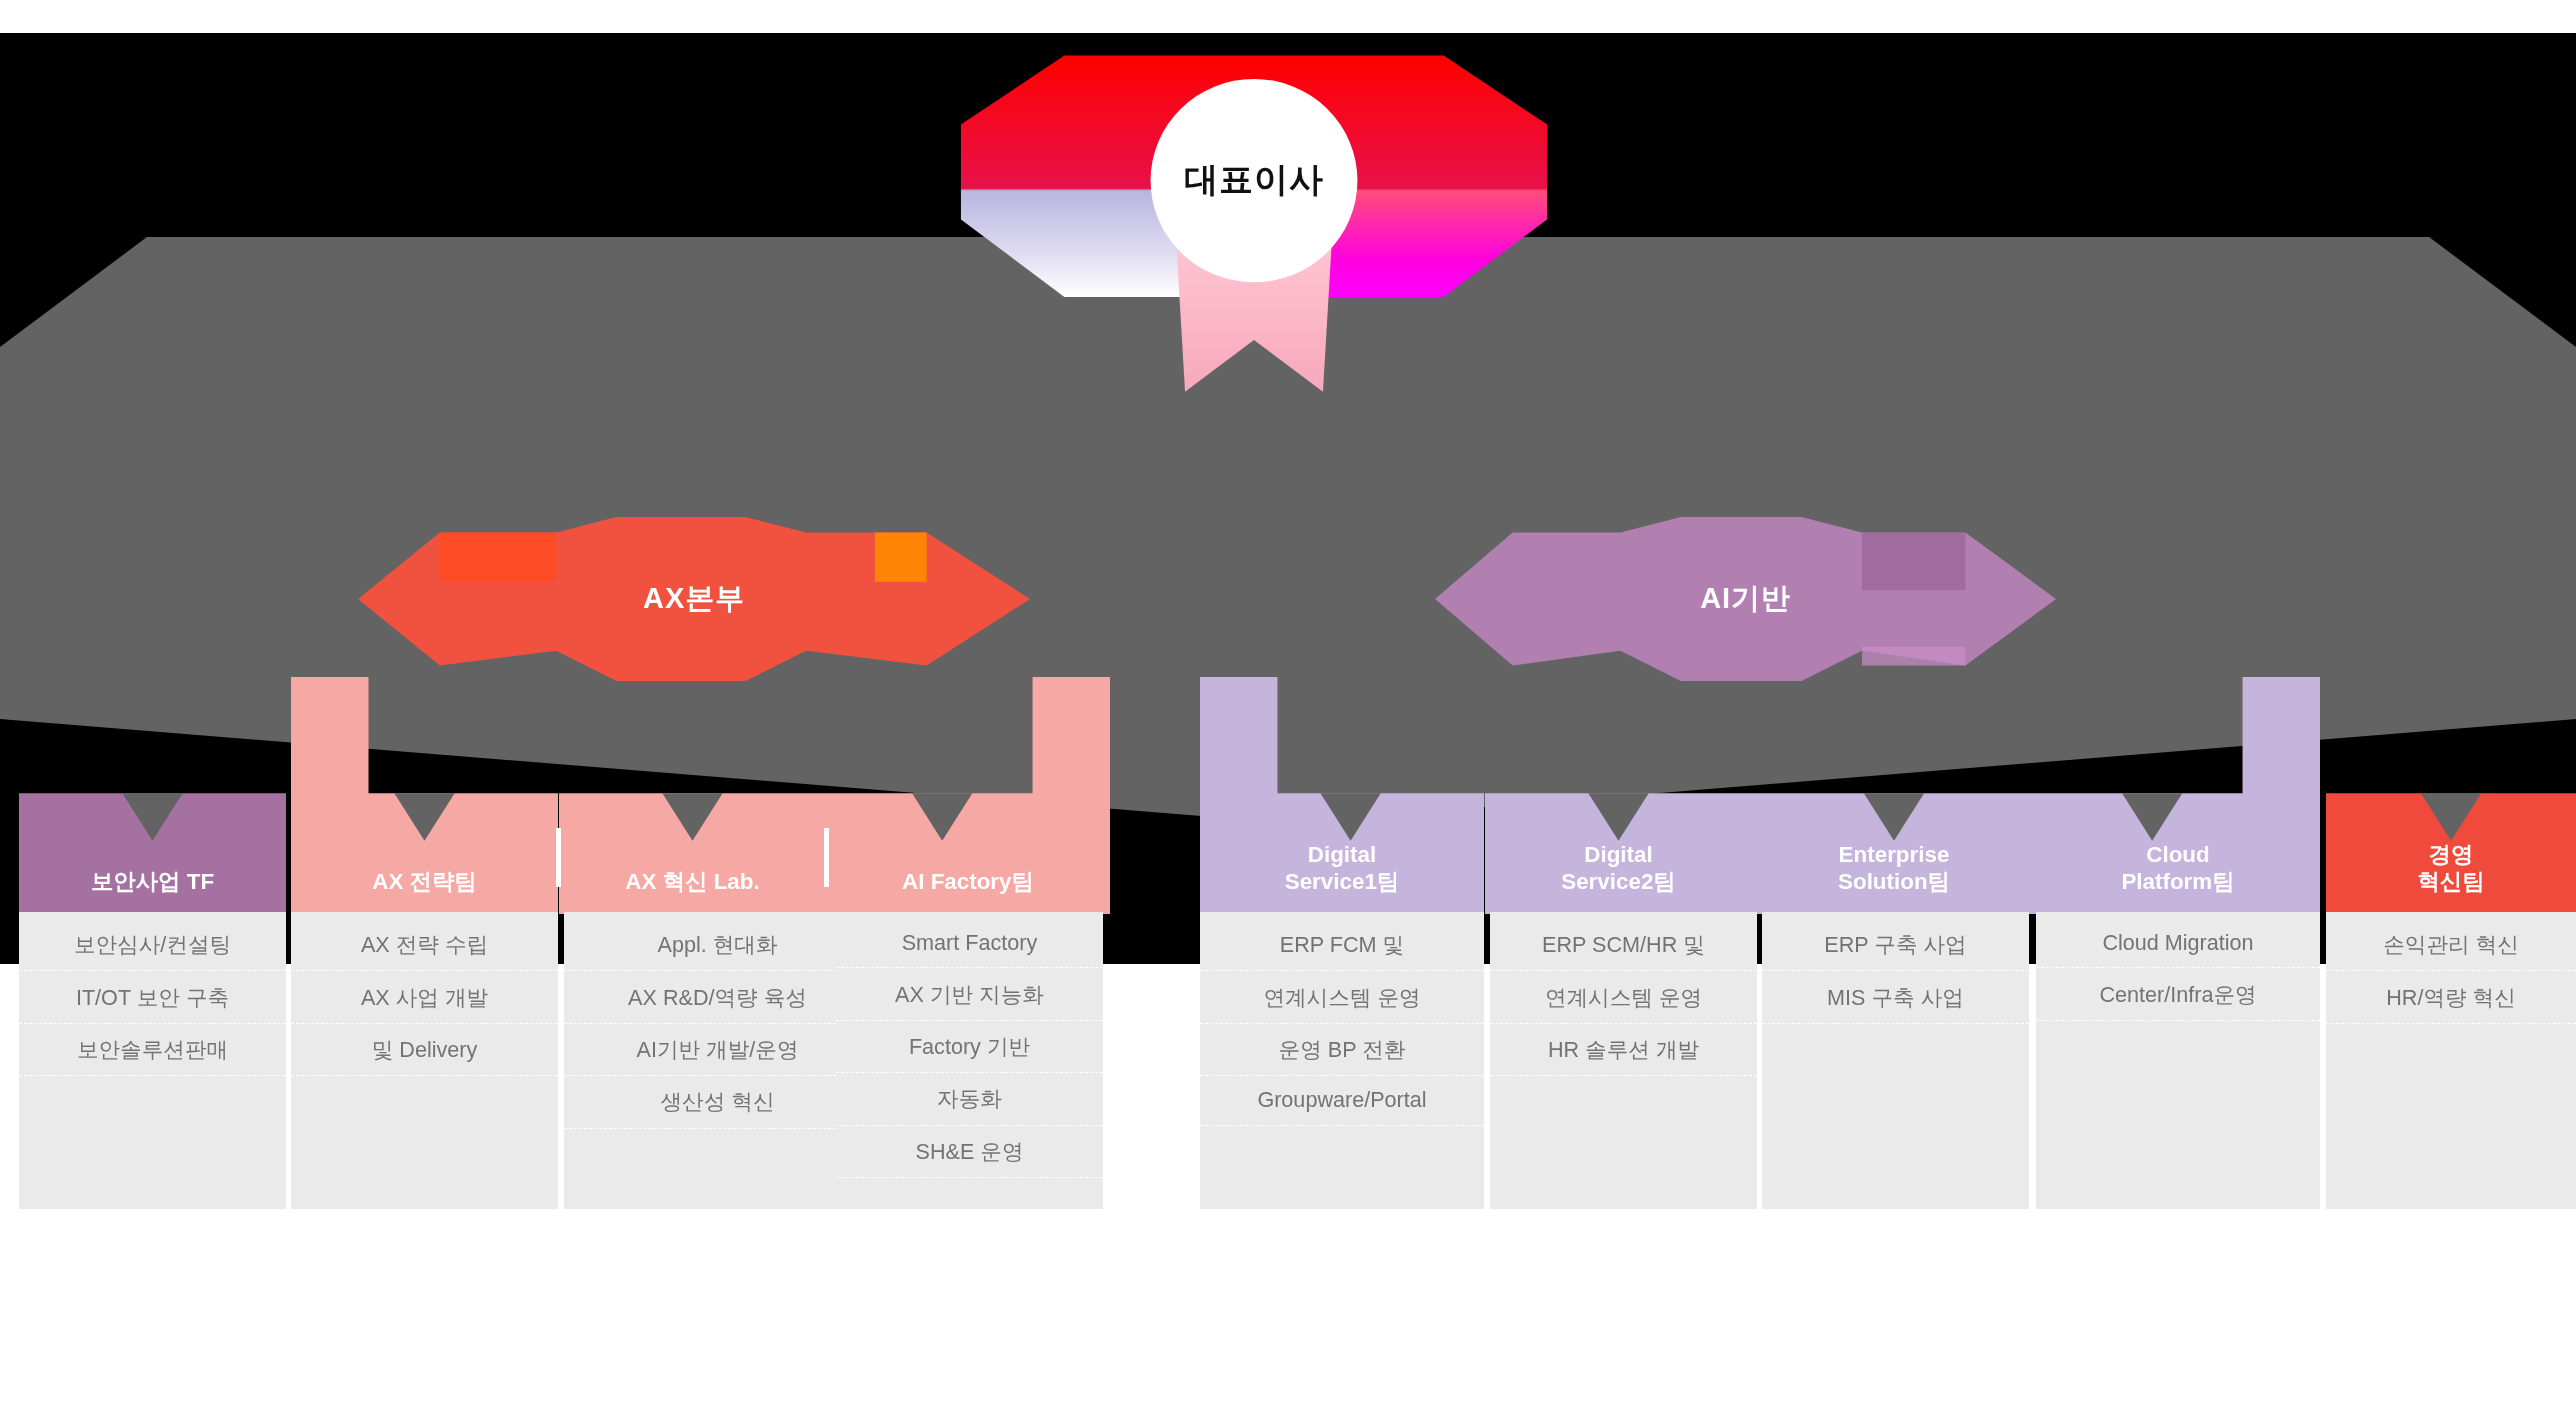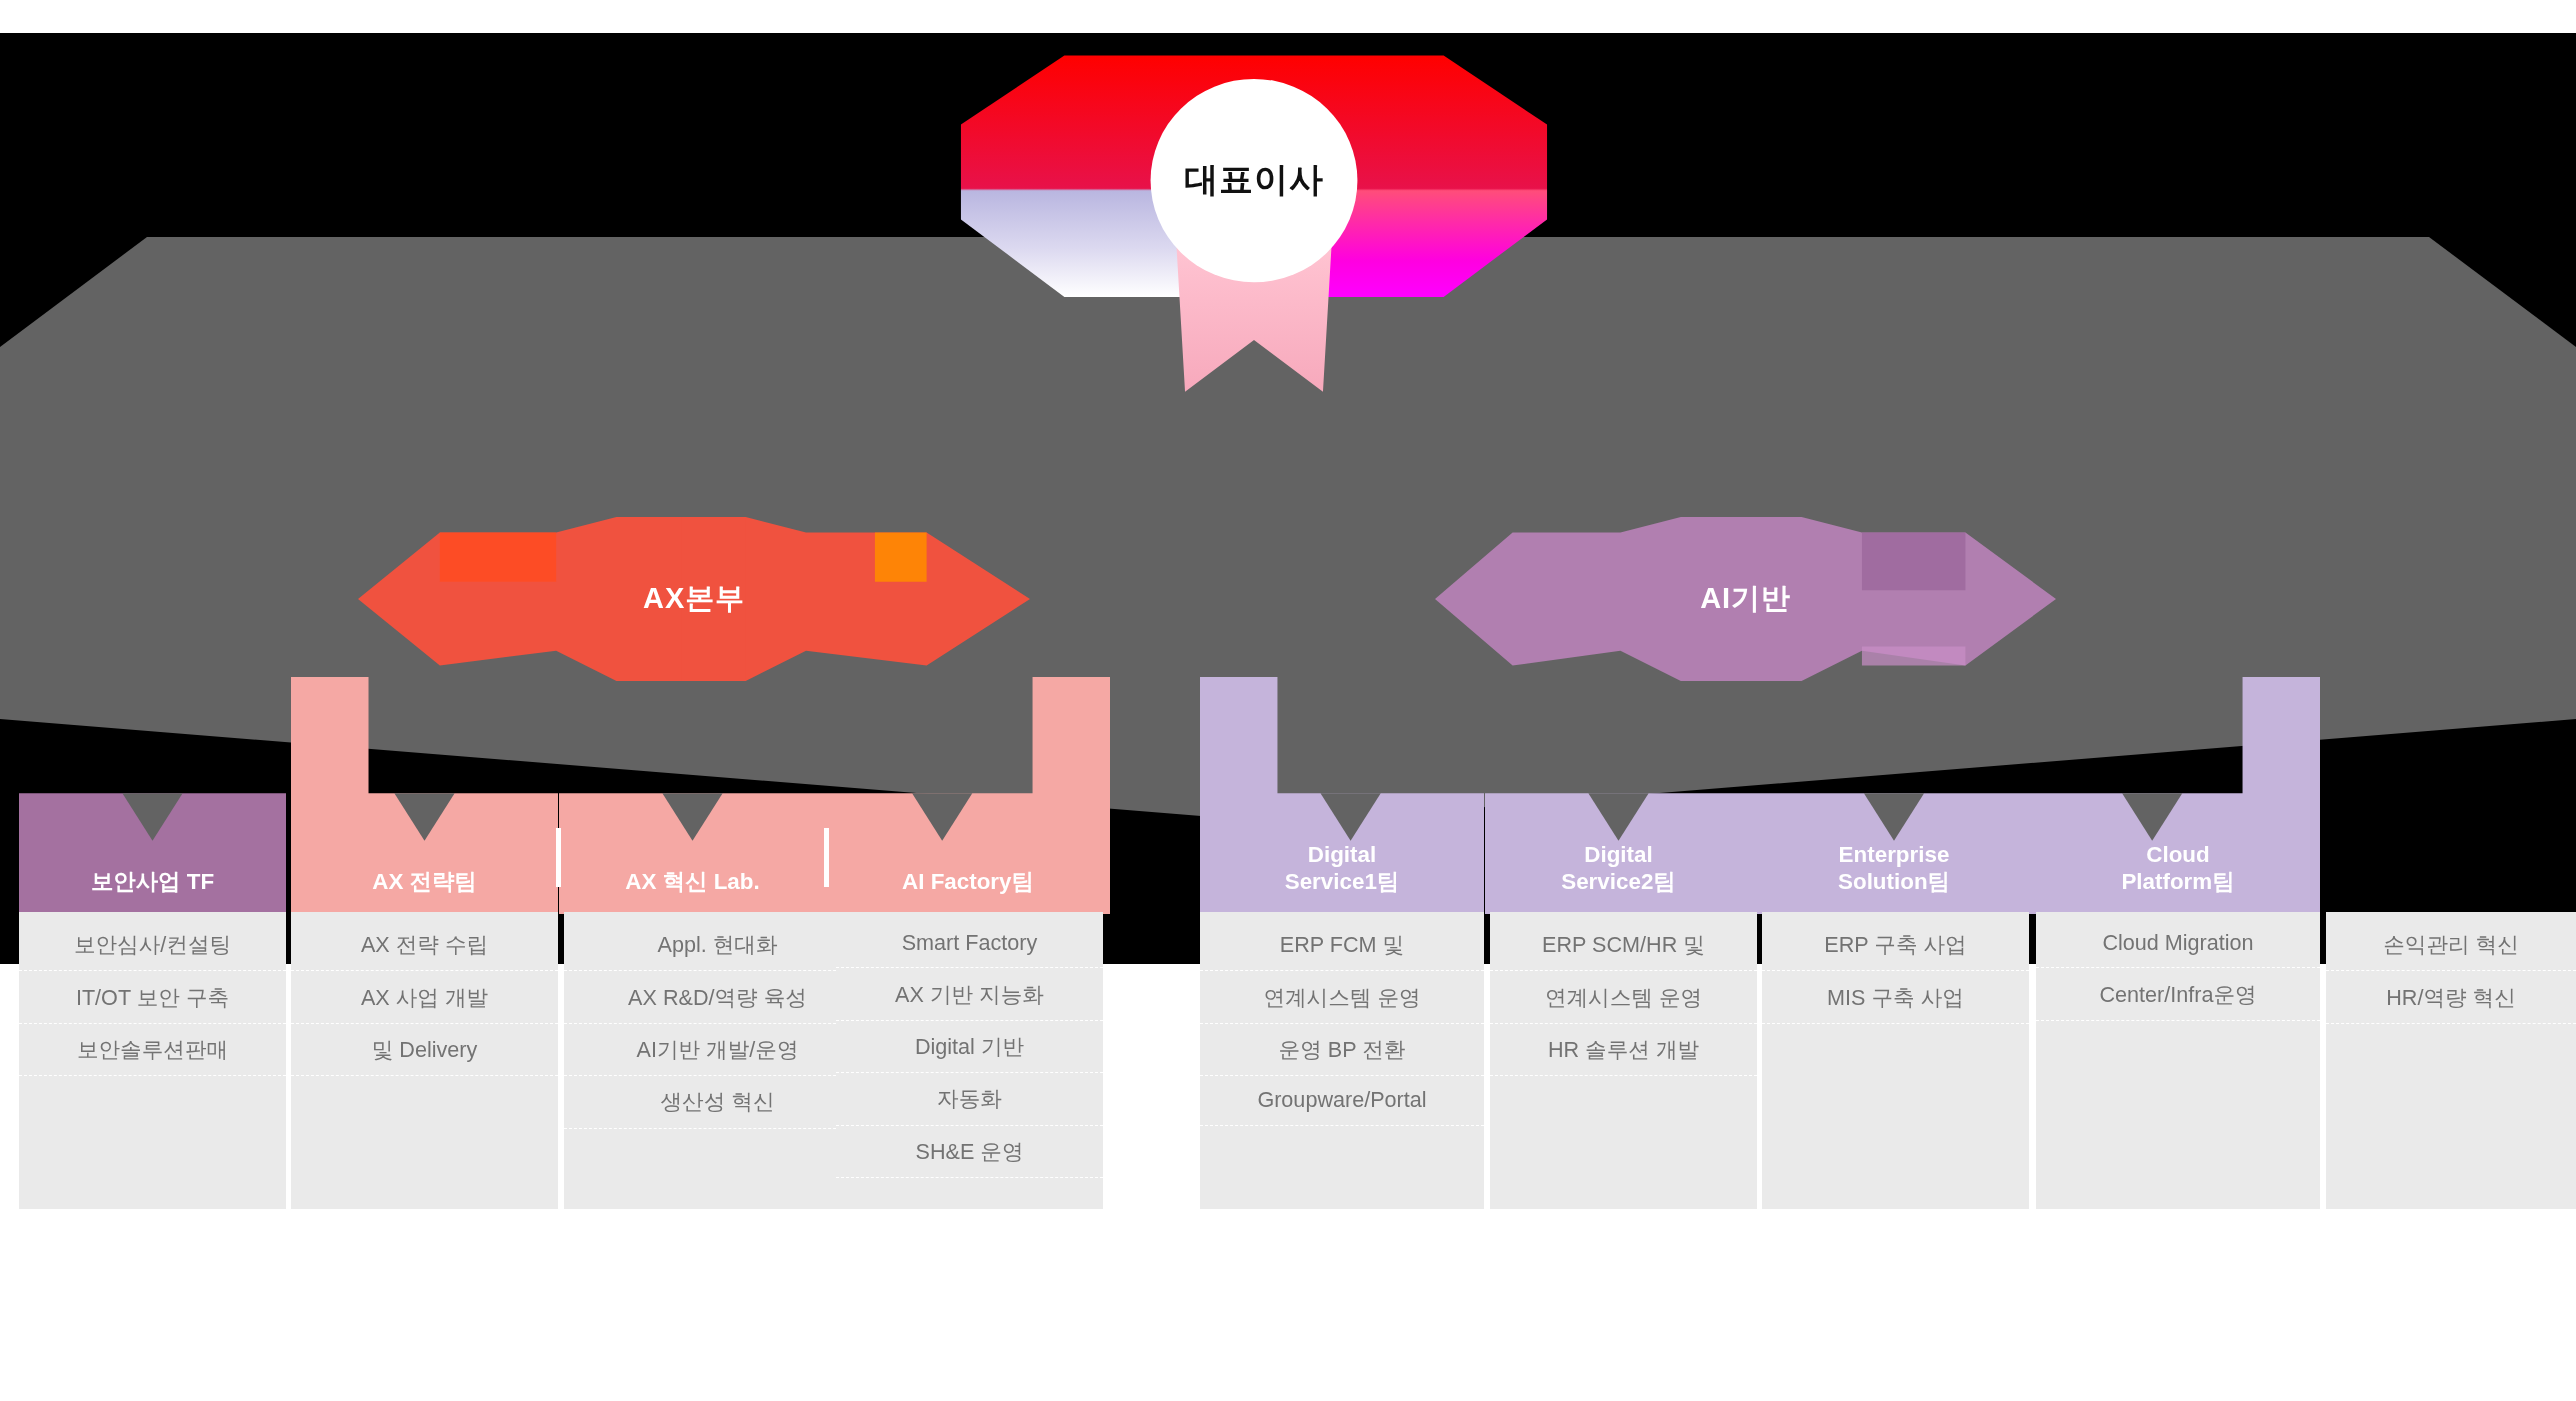--- a/index.html
+++ b/index.html
@@ -240,20 +240,28 @@
 
     <div class="team" id="t7" style="left:2036px;width:284px;">
       <svg class="riser" viewBox="0 0 330 290" preserveAspectRatio="none">
         <path d="M0 150 L 240 150 L 240 15 L 330 15 L 330 290 L 0 290 Z" fill="#C5B4DB"></path>
         <path d="M100 150 L 170 150 L 135 205 Z" fill="#636363"></path>
       </svg>
       <div class="tlabel">Cloud
 Platform팀</div>
     </div>
 
+    <div class="team" id="t8" style="left:2326px;width:250px;">
+      <svg class="riser" viewBox="0 0 290 290" preserveAspectRatio="none">
+        <path d="M0 150 L 290 150 L 290 290 L 0 290 Z" fill="#F04A3C"></path>
+        <path d="M110 150 L 180 150 L 145 205 Z" fill="#636363"></path>
+      </svg>
+      <div class="tlabel">경영
+혁신팀</div>
+    </div>
 
   </div>
 
   <div class="cards">
 
     <div class="card" style="left:19px;width:267px;height:297px;">
       <div class="row">보안심사/컨설팅</div>
       <div class="row">IT/OT 보안 구축</div>
       <div class="row">보안솔루션판매</div>
     </div>
@@ -267,21 +275,21 @@
     <div class="card" style="left:564px;width:307px;height:297px;">
       <div class="row">Appl. 현대화</div>
       <div class="row">AX R&amp;D/역량 육성</div>
       <div class="row">AI기반 개발/운영</div>
       <div class="row">생산성 혁신</div>
     </div>
 
     <div class="card" style="left:836px;width:267px;height:297px;">
       <div class="row">Smart Factory</div>
       <div class="row">AX 기반 지능화</div>
-      <div class="row">Digital 기반</div>
+      <div class="row">Factory 기반</div>
       <div class="row">자동화</div>
       <div class="row">SH&amp;E 운영</div>
     </div>
 
     <div class="card" style="left:1200px;width:284px;height:297px;">
       <div class="row">ERP FCM 및</div>
       <div class="row">연계시스템 운영</div>
       <div class="row">운영 BP 전환</div>
       <div class="row">Groupware/Portal</div>
     </div>

